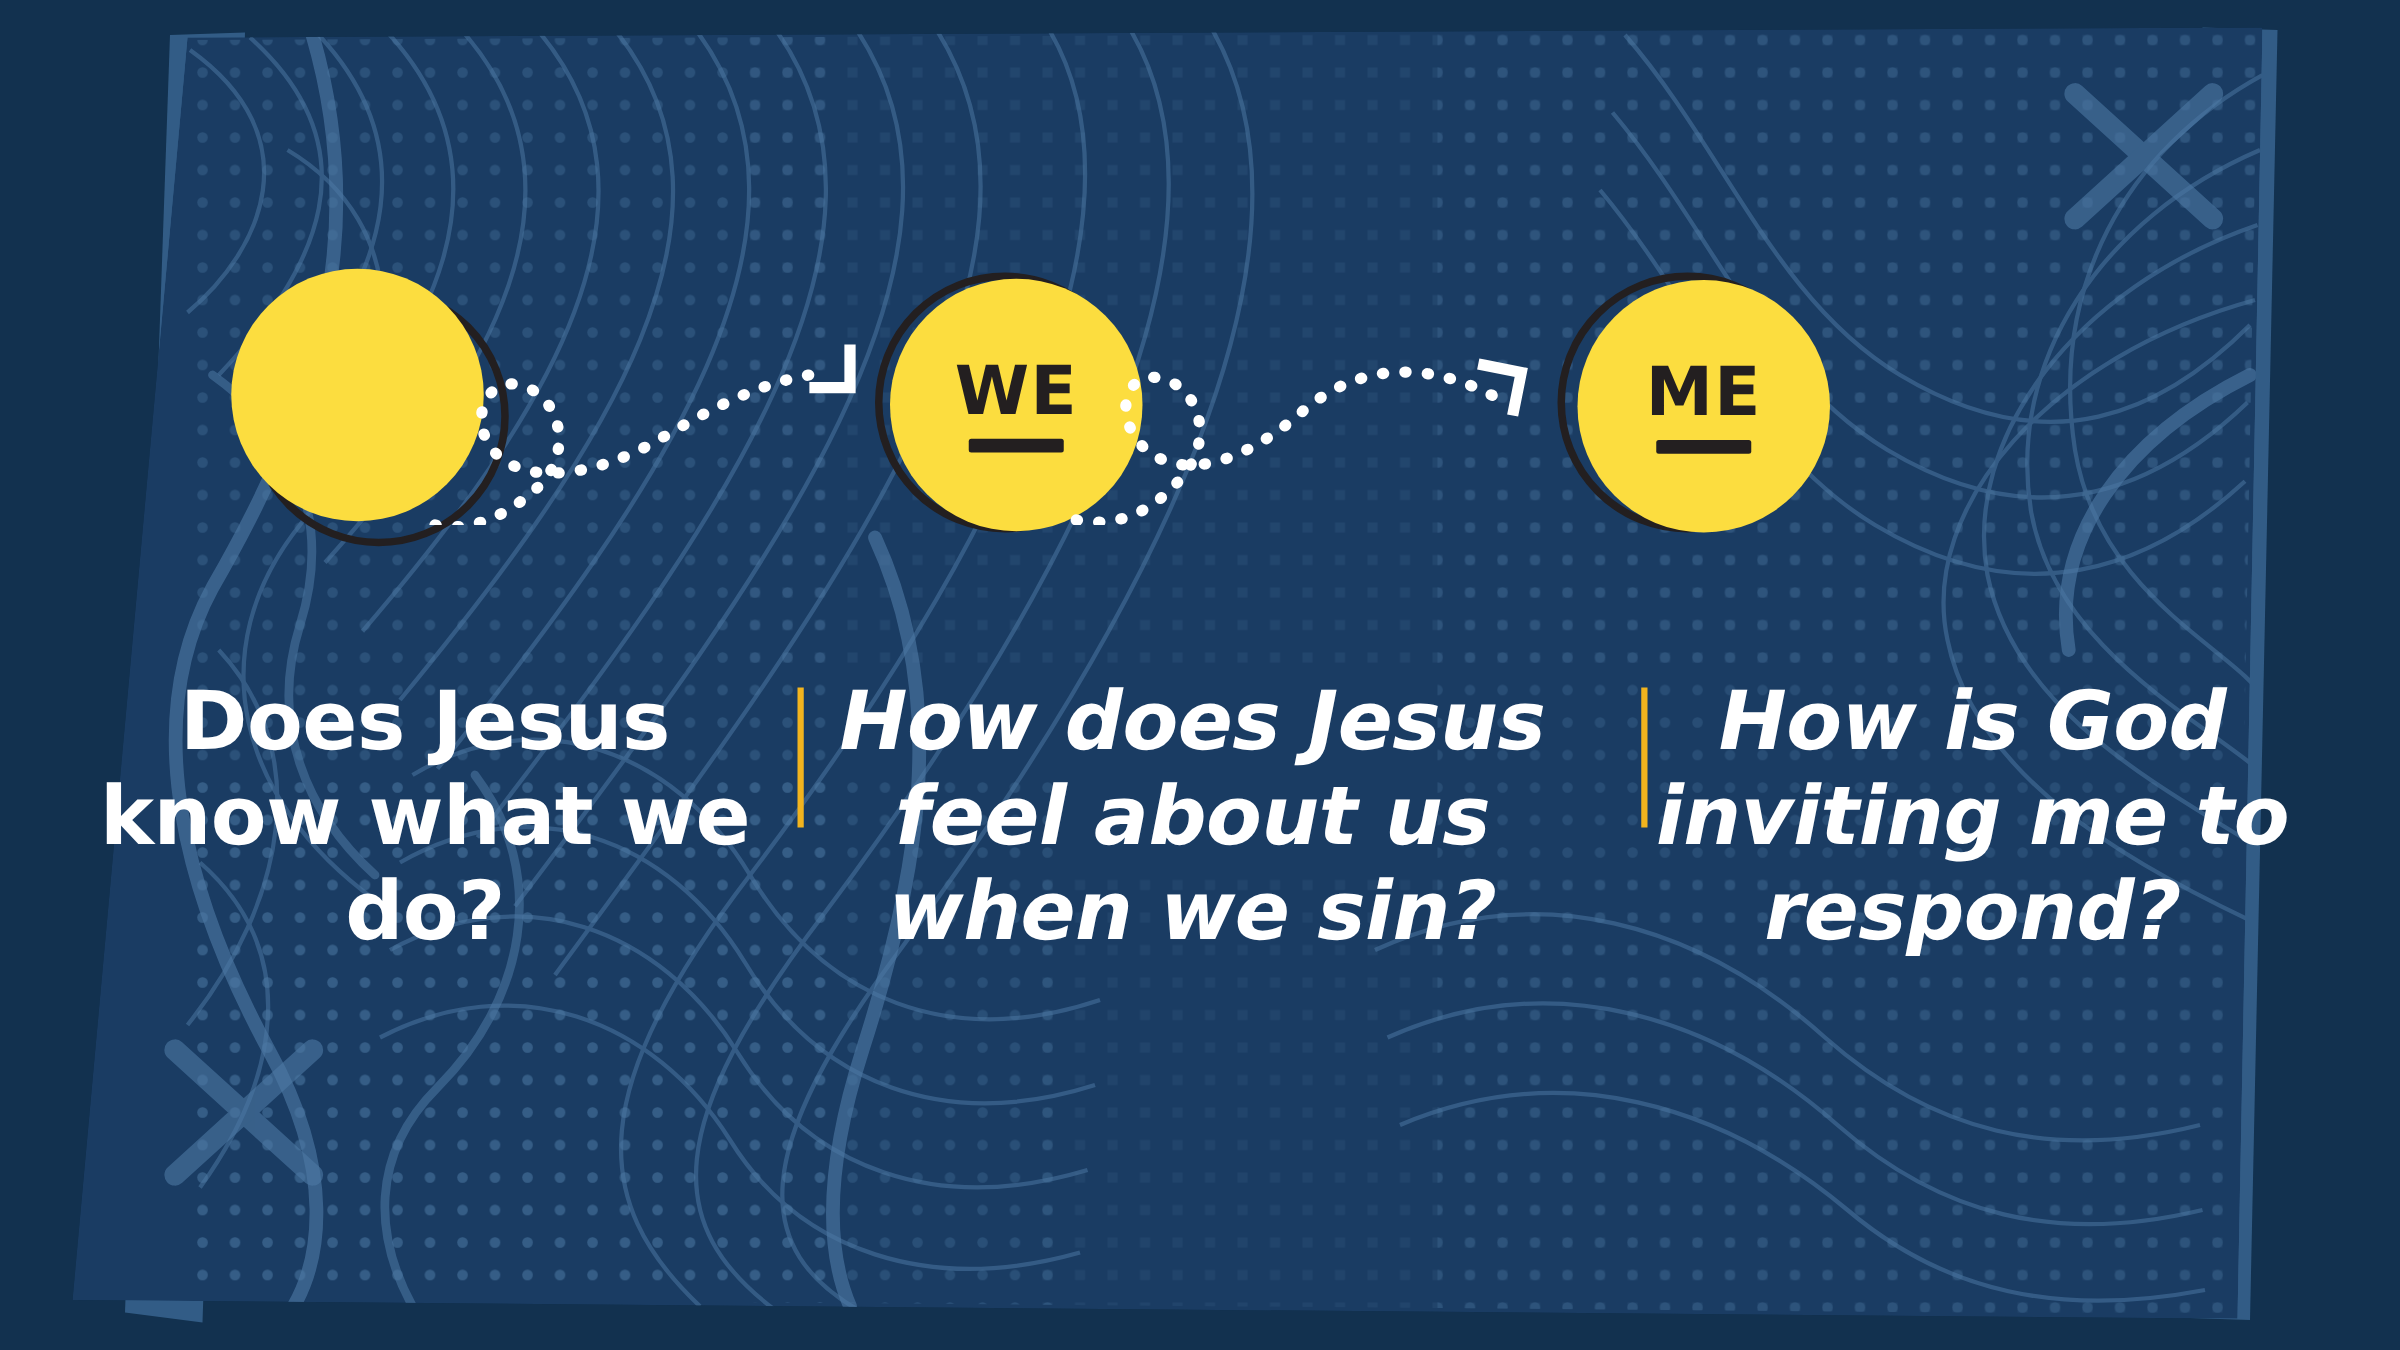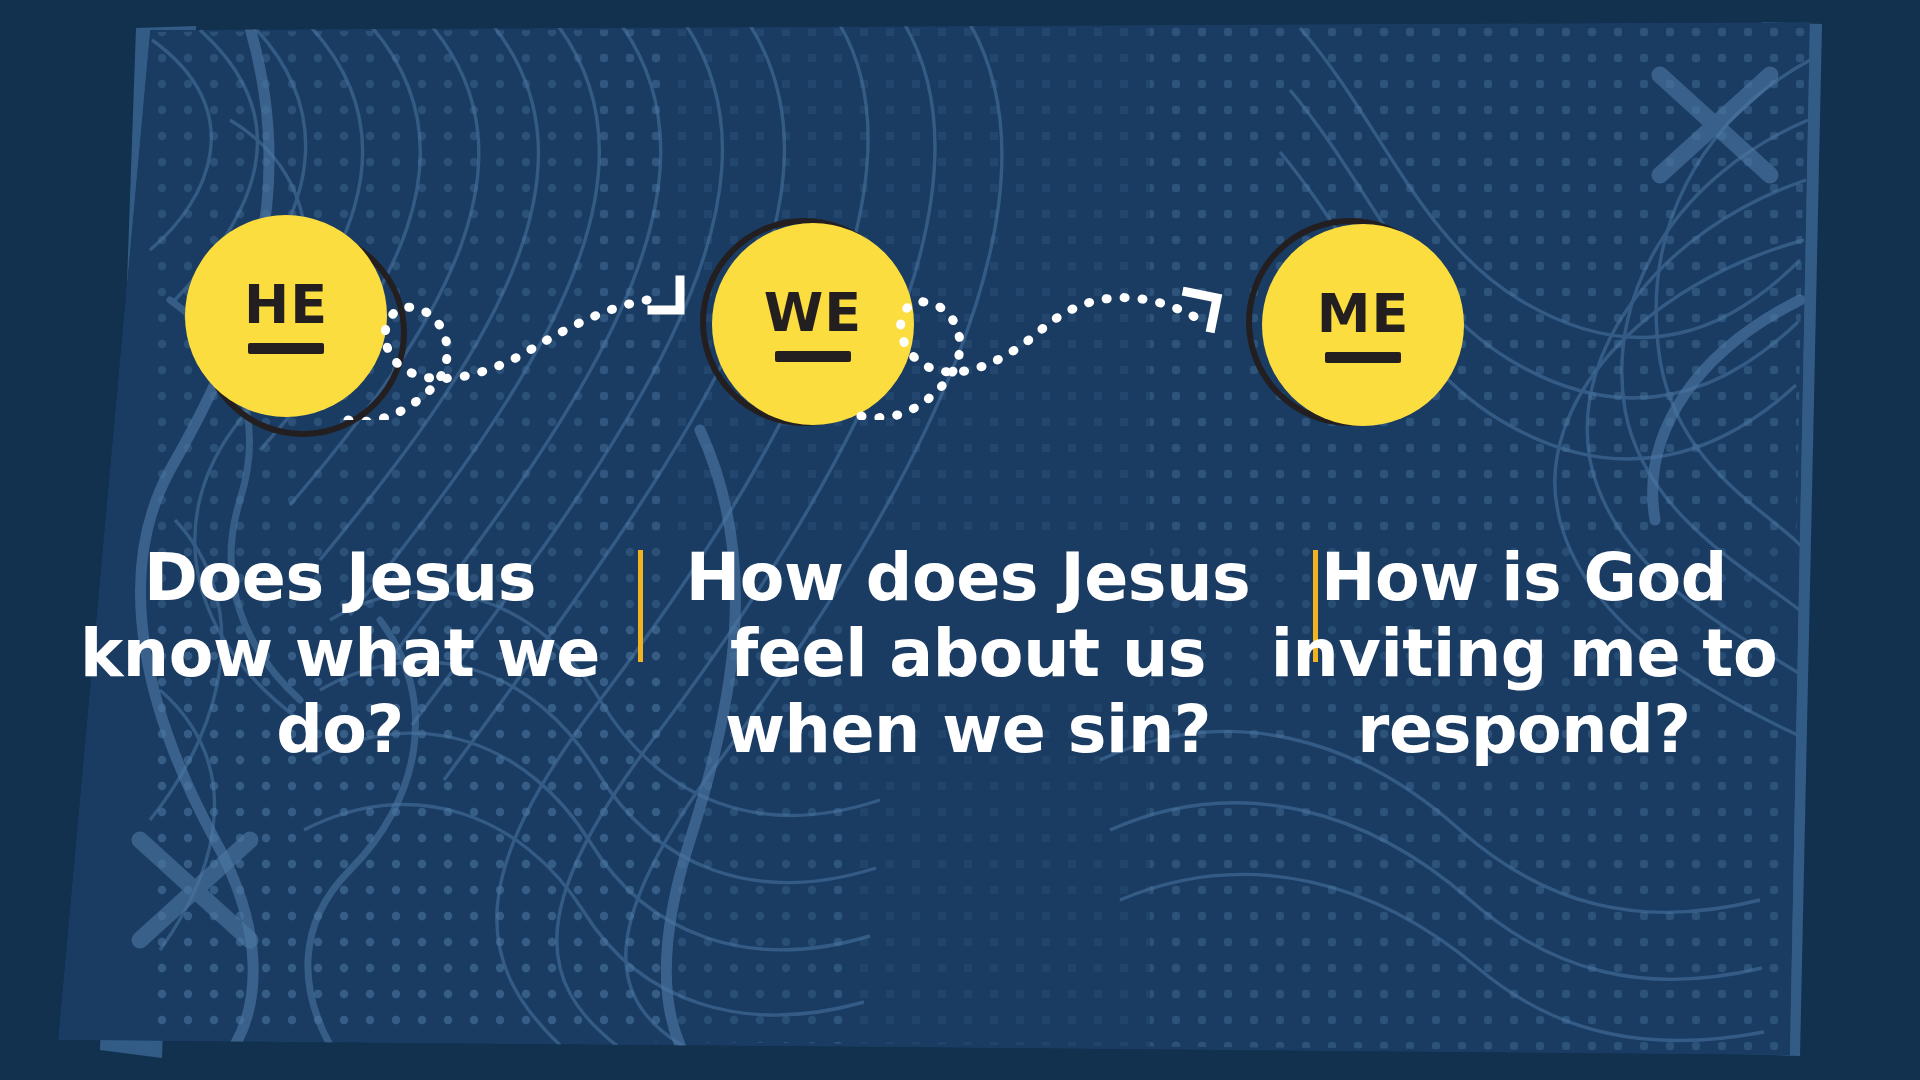--- a/index.html
+++ b/index.html
@@ -65,22 +65,22 @@
     position:absolute;top:0;
     display:flex;align-items:flex-start;justify-content:center;
     text-align:center;
   }
   .col h2{
     margin:0;color:#ffffff;font-weight:bold;
     font-size:65px;line-height:1.17;letter-spacing:-0.4px;
     font-family:"DejaVu Sans", sans-serif;
   }
   #col-1{left:60px;width:560px;}
-  #col-2{left:658px;width:620px;}
-  #col-3{left:1244px;width:560px;}
+  #col-2{left:644px;width:620px;font-style:italic;}
+  #col-3{left:1298px;width:560px;font-style:italic;}
 
   .divider{position:absolute;top:10px;width:5px;height:112px;background:#f2b41e;}
   #div-1{left:638px;}
   #div-2{left:1313px;}
 </style>
 </head>
 <body>
 
 <div id="stage">
 
@@ -177,24 +177,20 @@
         <line x1="250" y1="840" x2="140" y2="940"></line>
       </g>
     </g>
   </svg>
 
   <div class="badges">
 
     <div class="badge" id="badge-he">
       <div class="ring"></div>
       <div class="disc"></div>
-      <div class="lbl">
-        <span class="txt">HE</span>
-        <span class="bar"></span>
-      </div>
     </div>
 
     <div class="badge" id="badge-me">
       <div class="ring"></div>
       <div class="disc"></div>
       <div class="lbl">
         <span class="txt">ME</span>
         <span class="bar"></span>
       </div>
     </div>

